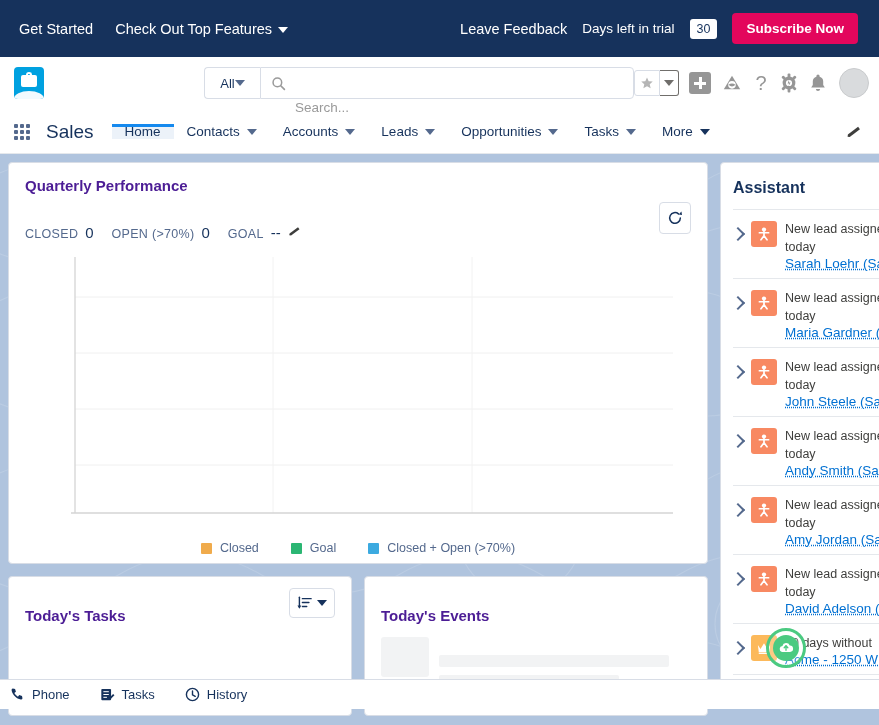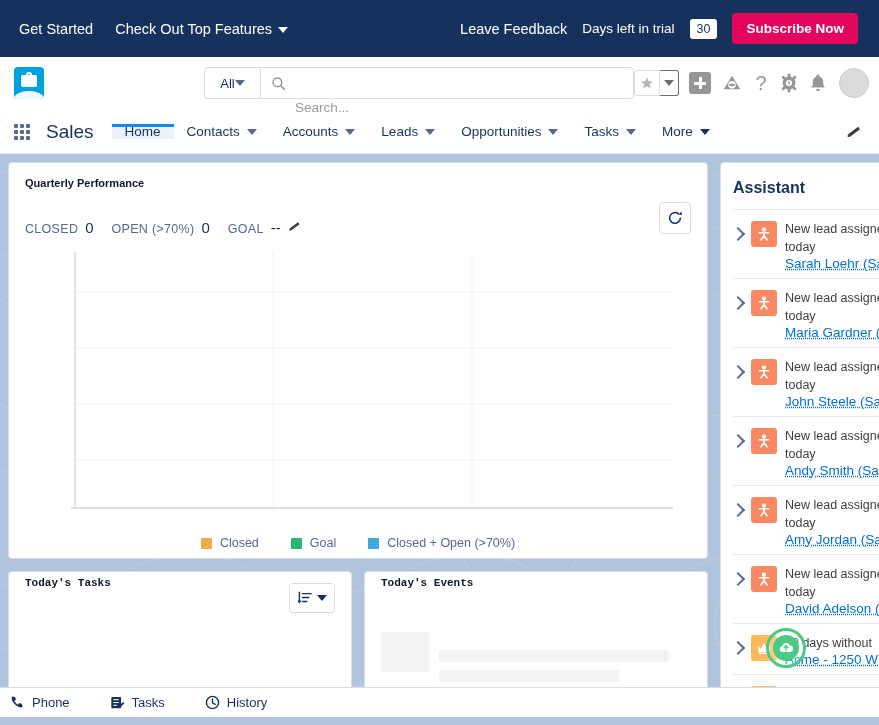--- a/index.html
+++ b/index.html
@@ -173,21 +173,21 @@
   .col-main { width: 700px; flex: 0 0 auto; display: flex;
     flex-direction: column; gap: 12px; }
   .col-side { width: 200px; flex: 0 0 auto; }
 
   .card {
     background: #fff; border: 1px solid #d8dde6; border-radius: 4px;
   }
 
   
   .chart-card { height: 446px; padding: 14px 16px 8px; position: relative; }
-  .card-title { font-size: 11px; font-weight: bold; color: #0f172a; }
+  .card-title { font-size: 15px; font-weight: bold; color: #4c1d95; }
   .refresh-btn {
     position: absolute; right: 16px; top: 39px; width: 32px; height: 32px;
     border: 1px solid #d8dde6; border-radius: 4px; background: #fff;
     display: flex; align-items: center; justify-content: center;
     cursor: pointer;
   }
   .metrics {
     display: flex; align-items: center; gap: 18px; margin-top: 30px;
     font-size: 12.5px; color: #54698d;
   }
@@ -199,21 +199,21 @@
   .chart-area { position: relative; margin-top: 14px; height: 280px; }
   .legend {
     display: flex; justify-content: center; align-items: center; gap: 32px;
     margin-top: 6px; font-size: 12.5px; color: #54698d;
   }
   .legend-item { display: flex; align-items: center; gap: 8px; }
   .swatch { width: 11px; height: 11px; border-radius: 1px; display: block; }
 
   
   .bottom-row { display: flex; gap: 12px; }
-  .mini-card { flex: 1; height: 140px; padding: 5px 16px; position: relative; font-family: Liberation Mono, monospace; }
+  .mini-card { flex: 1; height: 140px; padding: 30px 16px; position: relative; }
   .sort-btn {
     position: absolute; right: 16px; top: 11px; height: 30px; width: 46px;
     border: 1px solid #d8dde6; border-radius: 4px; background: #fff;
     display: flex; align-items: center; justify-content: center; gap: 4px;
     cursor: pointer;
   }
   .sort-btn .caret-solid {
     width: 0; height: 0; border-left: 5px solid transparent;
     border-right: 5px solid transparent; border-top: 6px solid #16325c;
   }
@@ -267,23 +267,23 @@
     display: flex; align-items: center; justify-content: center;
     background: rgba(255,255,255,.25); z-index: 40; pointer-events: none;
   }
   .rec-inner {
     width: 26px; height: 26px; border-radius: 50%; background: #4bca81;
     display: flex; align-items: center; justify-content: center;
   }
 
   
   .utility-bar {
-    position: absolute; left: 0; right: 0; bottom: 8px; height: 30px;
+    position: absolute; left: 0; right: 0; bottom: 16px; height: 30px;
     background: #fff; border-top: 1px solid #d8dde6;
-    display: flex; align-items: center; gap: 40px; padding-left: 10px;
+    display: flex; align-items: center; gap: 30px; padding-left: 10px;
     z-index: 30;
   }
   .utility-item {
     display: flex; align-items: center; gap: 7px; font-size: 13px;
     color: #16325c; cursor: pointer;
   }
 </style>
 </head>
 <body>
 

